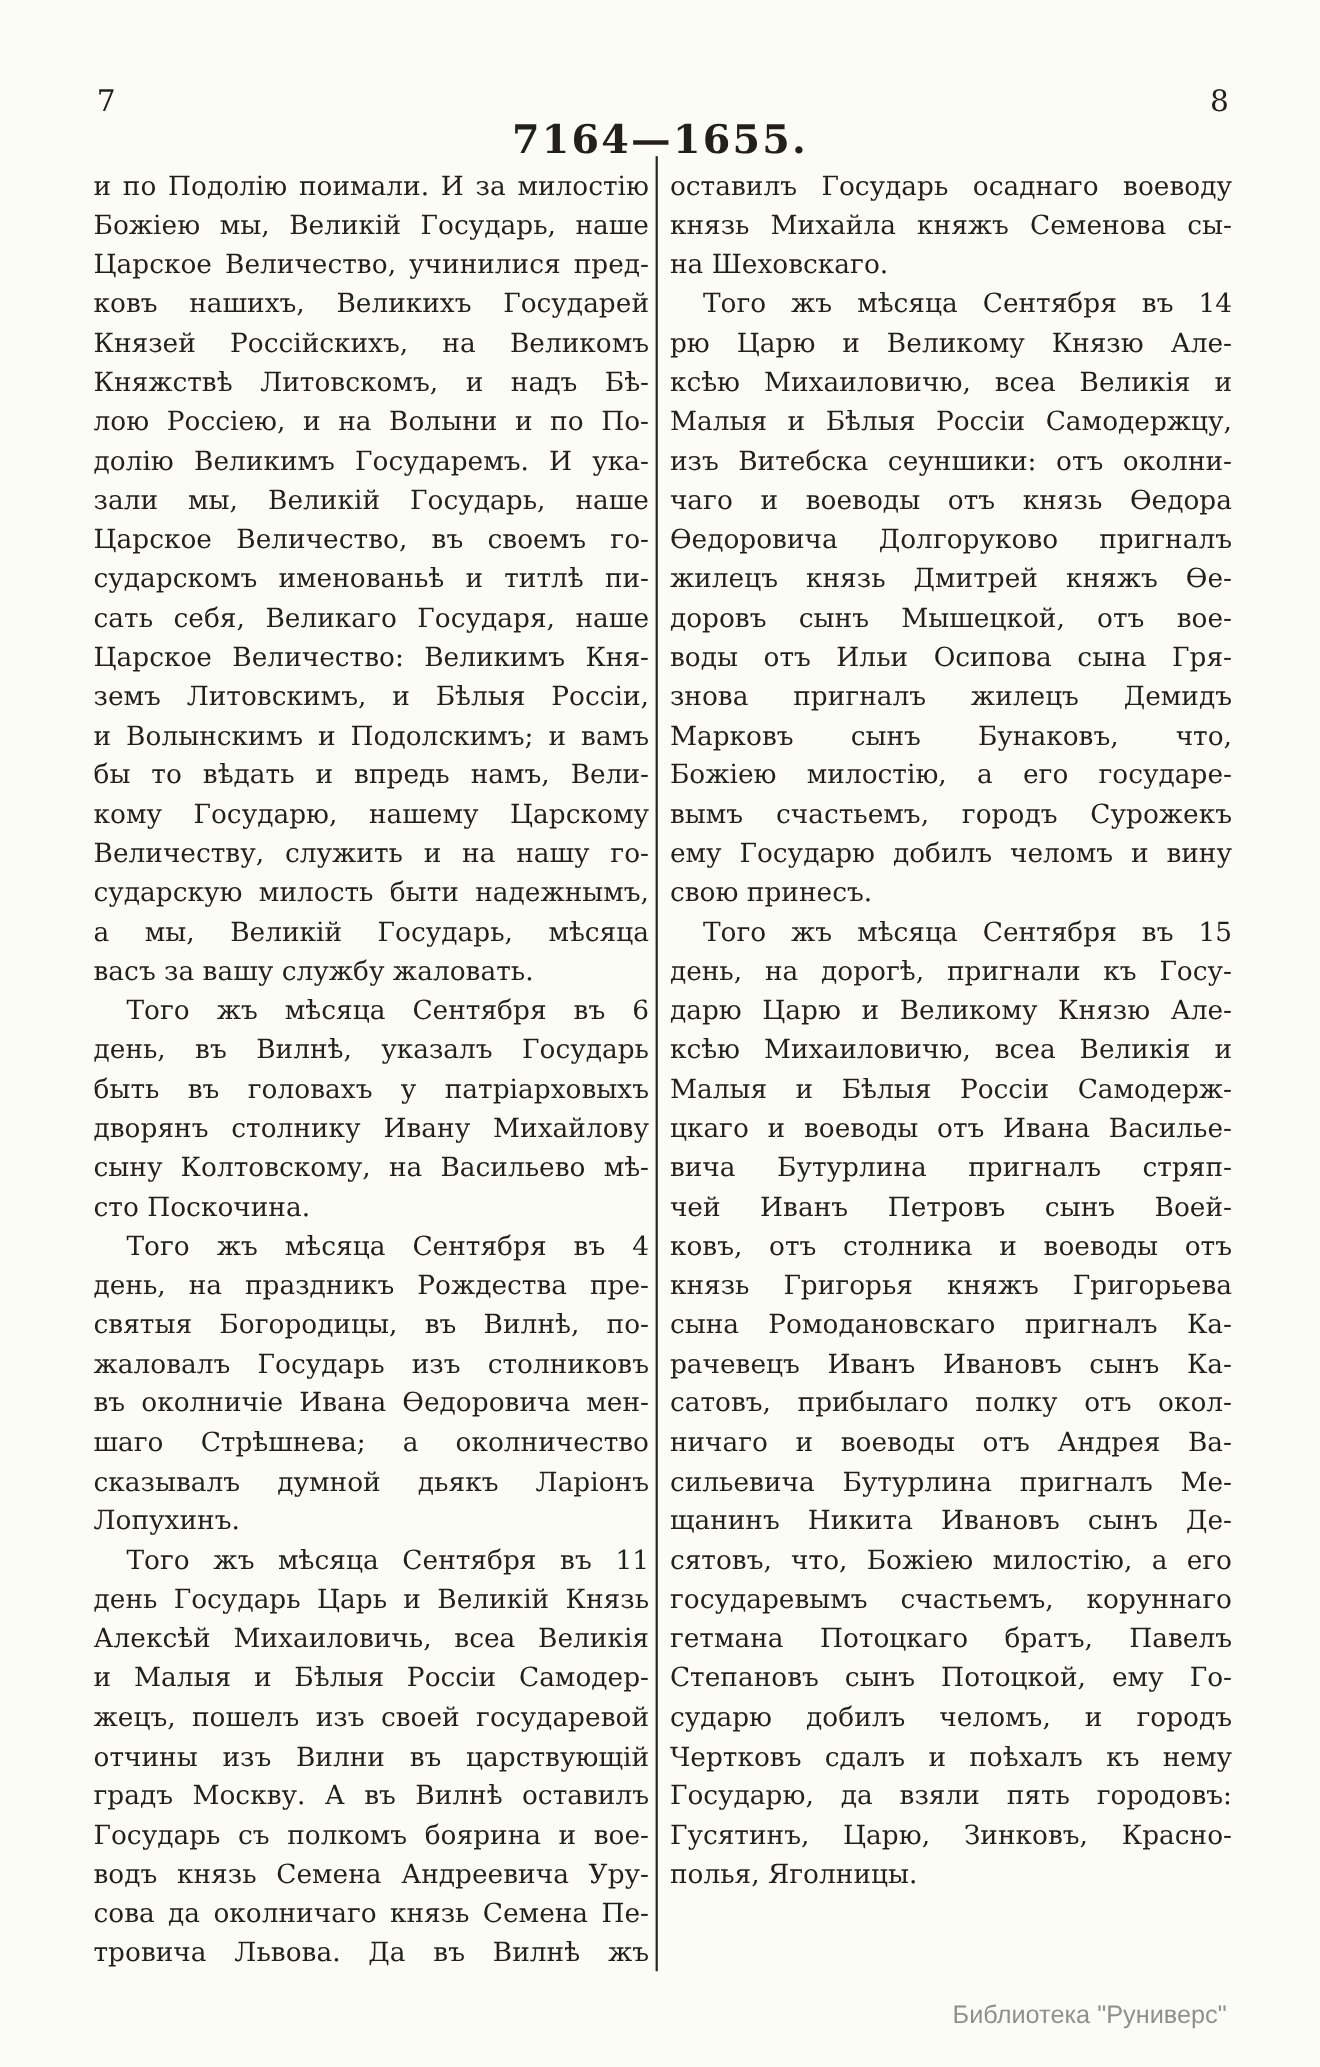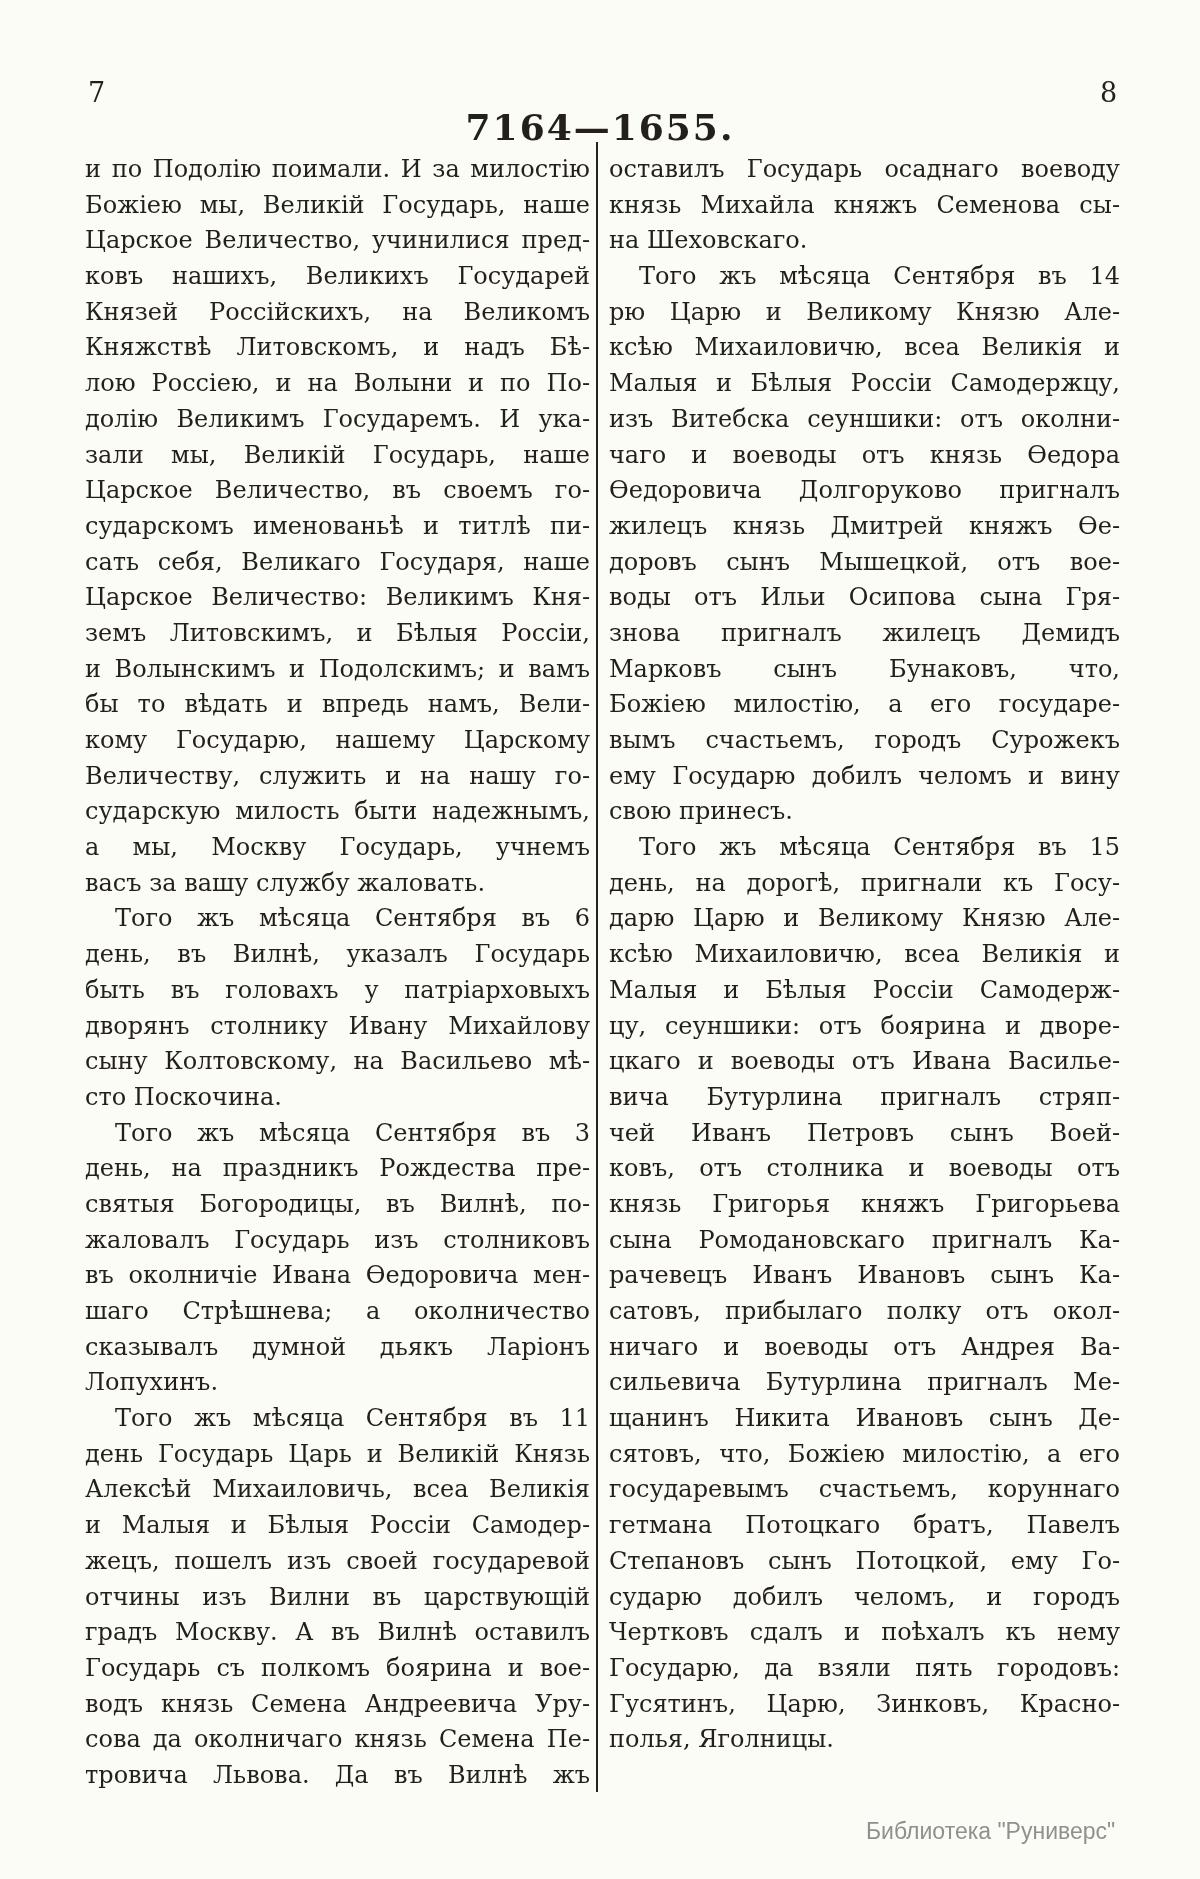--- a/index.html
+++ b/index.html
@@ -78,29 +78,29 @@
       <div class="line">Царское Величество, въ своемъ го-</div>
       <div class="line">сударскомъ именованьѣ и титлѣ пи-</div>
       <div class="line">сать себя, Великаго Государя, наше</div>
       <div class="line">Царское Величество: Великимъ Кня-</div>
       <div class="line">земъ Литовскимъ, и Бѣлыя Россіи,</div>
       <div class="line">и Волынскимъ и Подолскимъ; и вамъ</div>
       <div class="line">бы то вѣдать и впредь намъ, Вели-</div>
       <div class="line">кому Государю, нашему Царскому</div>
       <div class="line">Величеству, служить и на нашу го-</div>
       <div class="line">сударскую милость быти надежнымъ,</div>
-      <div class="line">а мы, Москву Государь, учнемъ</div>
+      <div class="line">а мы, Великій Государь, мѣсяца</div>
       <div class="line end">васъ за вашу службу жаловать.</div>
       <div class="line indent">Того жъ мѣсяца Сентября въ 6</div>
       <div class="line">день, въ Вилнѣ, указалъ Государь</div>
       <div class="line">быть въ головахъ у патріарховыхъ</div>
       <div class="line">дворянъ столнику Ивану Михайлову</div>
       <div class="line">сыну Колтовскому, на Васильево мѣ-</div>
       <div class="line end">сто Поскочина.</div>
-      <div class="line indent">Того жъ мѣсяца Сентября въ 3</div>
+      <div class="line indent">Того жъ мѣсяца Сентября въ 4</div>
       <div class="line">день, на праздникъ Рождества пре-</div>
       <div class="line">святыя Богородицы, въ Вилнѣ, по-</div>
       <div class="line">жаловалъ Государь изъ столниковъ</div>
       <div class="line">въ околничіе Ивана Ѳедоровича мен-</div>
       <div class="line">шаго Стрѣшнева; а околничество</div>
       <div class="line">сказывалъ думной дьякъ Ларіонъ</div>
       <div class="line end">Лопухинъ.</div>
       <div class="line indent">Того жъ мѣсяца Сентября въ 11</div>
       <div class="line">день Государь Царь и Великій Князь</div>
       <div class="line">Алексѣй Михаиловичь, всеа Великія</div>
@@ -132,21 +132,20 @@
       <div class="line">Марковъ сынъ Бунаковъ, что,</div>
       <div class="line">Божіею милостію, а его государе-</div>
       <div class="line">вымъ счастьемъ, городъ Сурожекъ</div>
       <div class="line">ему Государю добилъ челомъ и вину</div>
       <div class="line end">свою принесъ.</div>
       <div class="line indent">Того жъ мѣсяца Сентября въ 15</div>
       <div class="line">день, на дорогѣ, пригнали къ Госу-</div>
       <div class="line">дарю Царю и Великому Князю Але-</div>
       <div class="line">ксѣю Михаиловичю, всеа Великія и</div>
       <div class="line">Малыя и Бѣлыя Россіи Самодерж-</div>
-      <div class="line">цу, сеуншики: отъ боярина и дворе-</div>
       <div class="line">цкаго и воеводы отъ Ивана Василье-</div>
       <div class="line">вича Бутурлина пригналъ стряп-</div>
       <div class="line">чей Иванъ Петровъ сынъ Воей-</div>
       <div class="line">ковъ, отъ столника и воеводы отъ</div>
       <div class="line">князь Григорья княжъ Григорьева</div>
       <div class="line">сына Ромодановскаго пригналъ Ка-</div>
       <div class="line">рачевецъ Иванъ Ивановъ сынъ Ка-</div>
       <div class="line">сатовъ, прибылаго полку отъ окол-</div>
       <div class="line">ничаго и воеводы отъ Андрея Ва-</div>
       <div class="line">сильевича Бутурлина пригналъ Ме-</div>

